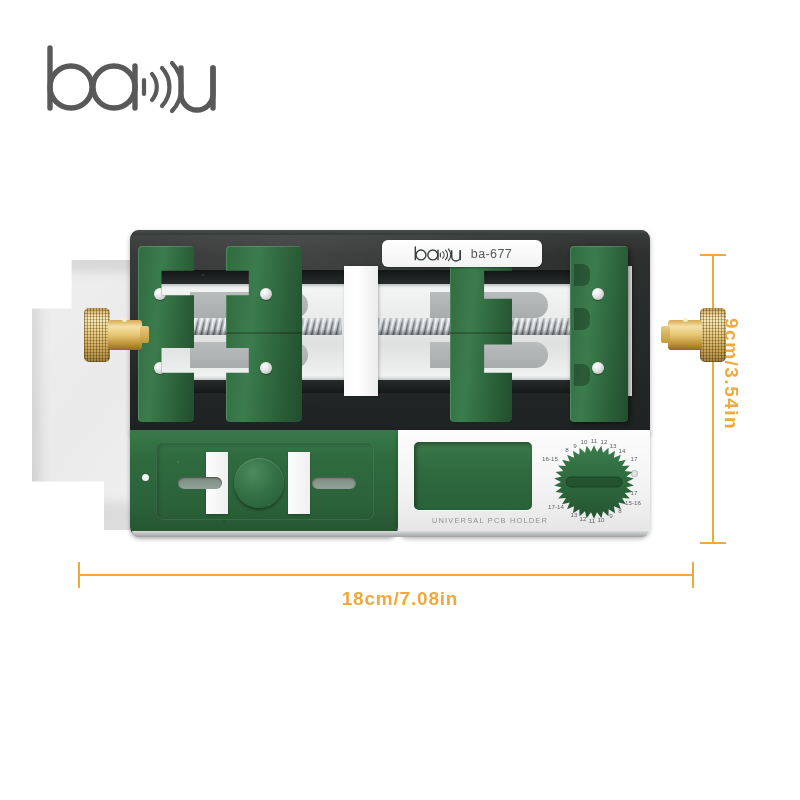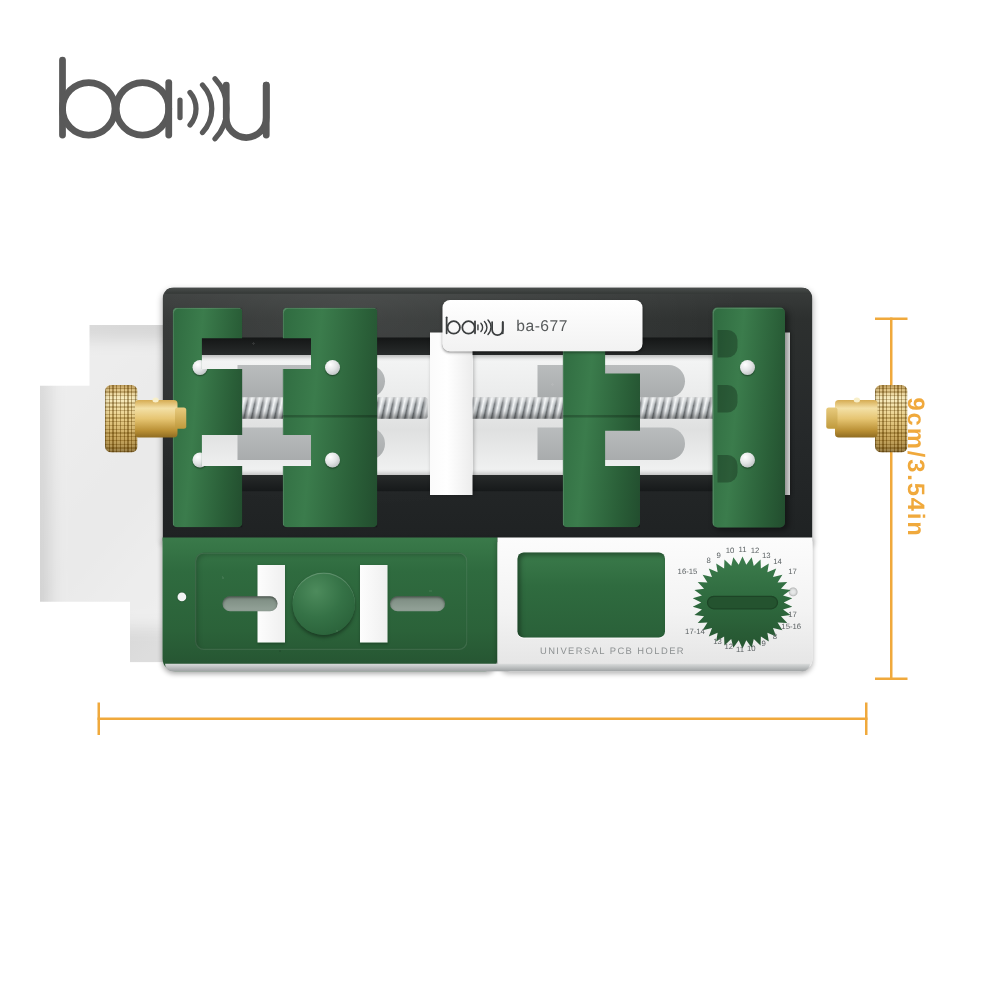--- a/index.html
+++ b/index.html
@@ -315,26 +315,26 @@
   .dial-num {
     position:absolute;
     font-size: 6.2px;
     color:#5c6264;
     white-space:nowrap;
     transform: translate(-50%,-50%);
   }
 
   
   #model-label {
-    position:absolute; left: 224px; top: 10px;
-    width: 160px; height: 41px;
+    position:absolute; left: 252px; top: 10px;
+    width: 160px; height: 27px;
     background: linear-gradient(180deg,#ffffff,#f2f2f2);
     border-radius: 6px;
     box-shadow: 0 1px 2px rgba(0,0,0,.35);
-    display:flex; align-items:center; gap:7px;
+    display:flex; align-items:center; justify-content:center; gap:7px;
     z-index: 8;
   }
   #model-label .mini-logo { width:52px; height:17px; }
   #model-label .mini-logo svg{ display:block; width:100%; height:100%; }
   #model-label .model-text {
     font-size: 12.5px;
     color:#56595a;
     letter-spacing: .4px;
   }
   #dim-v {
@@ -542,14 +542,15 @@
   </div>
 
   <div id="dim-v"></div>
   <div id="dim-v-cap-top"></div>
   <div id="dim-v-cap-bot"></div>
   <div id="dim-v-text">9cm/3.54in</div>
 
   <div id="dim-h"></div>
   <div id="dim-h-cap-l"></div>
   <div id="dim-h-cap-r"></div>
+  <div id="dim-h-text">18cm/7.08in</div>
 
 </div>
 
 </body></html>

